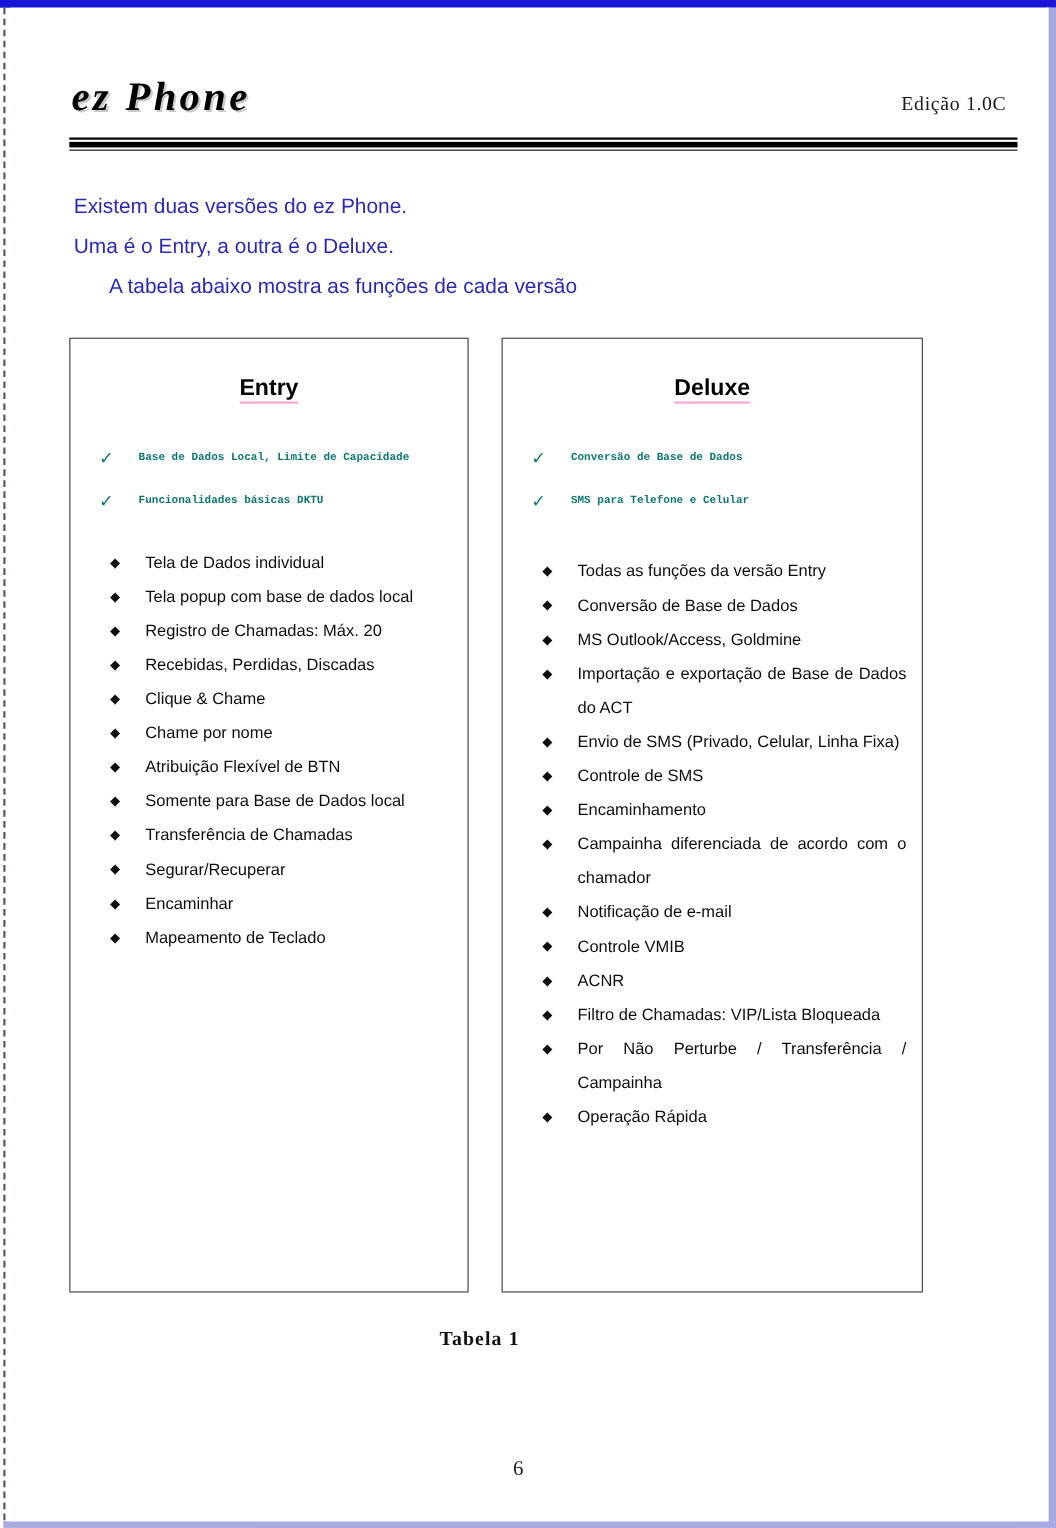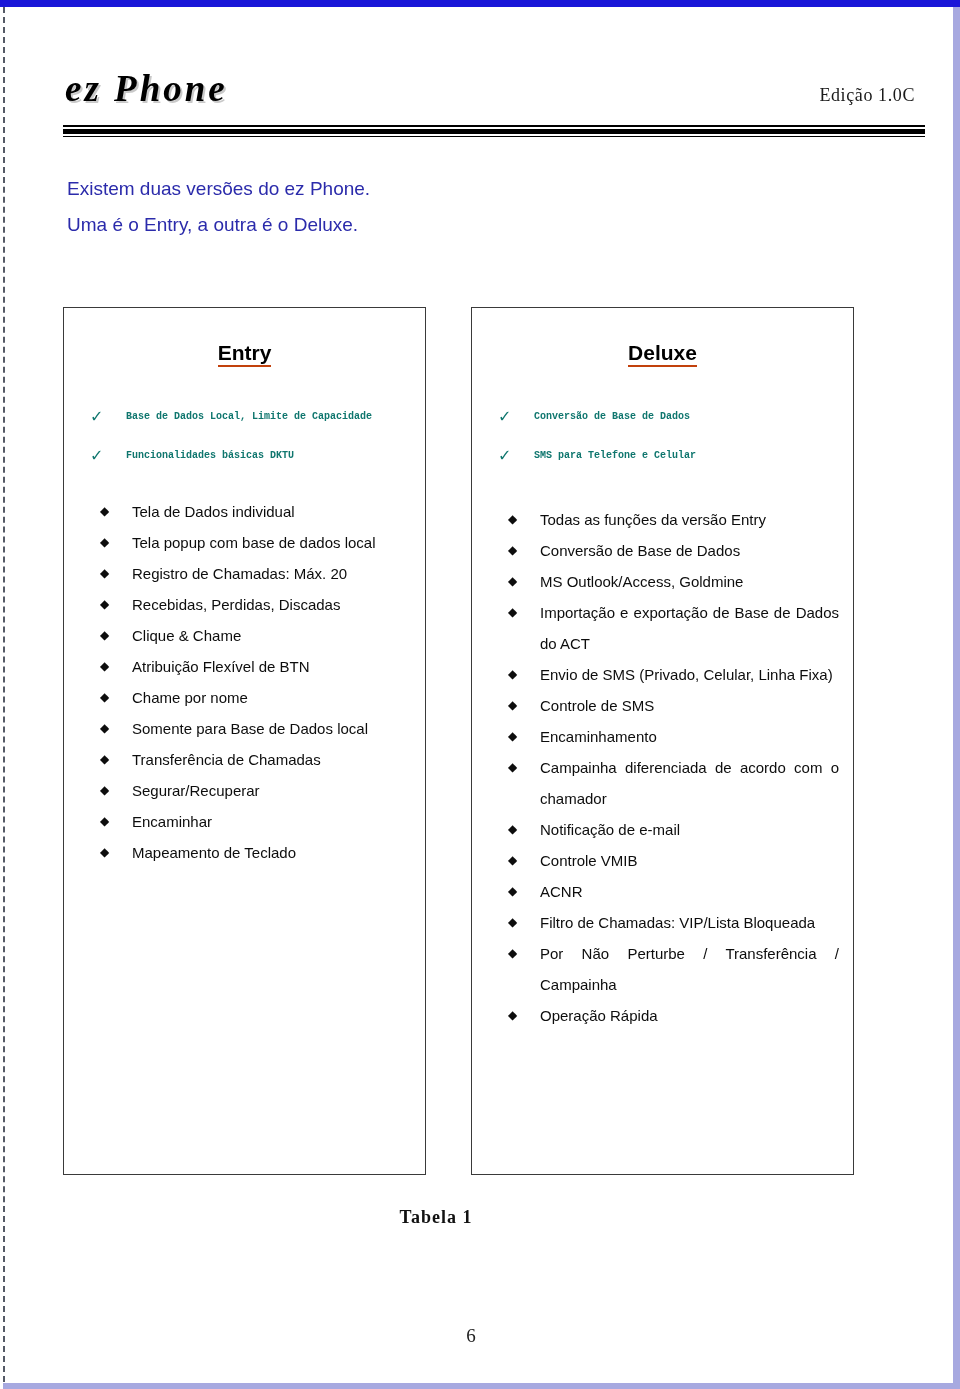--- a/index.html
+++ b/index.html
@@ -133,33 +133,33 @@
   .col-box {
     position: absolute;
     top: 0;
     height: 868px;
     border: 1px solid #3a3a3a;
     box-sizing: border-box;
     background: #ffffff;
     overflow: hidden;
   }
   .col-entry  { left: 54px;  width: 363px; }
-  .col-deluxe { left: 462px; width: 383px; }
+  .col-deluxe { left: 447px; width: 383px; }
 
   .col-head {
     text-align: center;
     font-family: "Liberation Sans", sans-serif;
     font-weight: bold;
     font-size: 21px;
     color: #000;
     margin-top: 33px;
     margin-bottom: 0;
   }
   .col-head span {
-    border-bottom: 2px solid #c2410c;
+    border-bottom: 2px solid #f9a8d4;
     padding-bottom: 1px;
   }
 
   
   ul.check-list {
     list-style: none;
     margin: 36px 0 0 0;
     padding: 0 16px 0 18px;
   }
   ul.check-list > li {
@@ -262,40 +262,41 @@
 
     <div class="header-rule">
       <div class="r1"></div>
       <div class="r2"></div>
       <div class="r3"></div>
     </div>
 
     <div class="intro">
       <div class="line">Existem duas versões do ez Phone.</div>
       <div class="line">Uma é o Entry, a outra é o Deluxe.</div>
+      <div class="line indent">A tabela abaixo mostra as funções de cada versão</div>
     </div>
 
     <div class="compare">
 
       <div class="col-box col-entry">
         <div class="col-head">
           <span>Entry</span>
         </div>
         <ul class="check-list">
           <li>Base de Dados Local, Limite de Capacidade</li>
           <li>Funcionalidades básicas DKTU</li>
         </ul>
         <ul class="diamond-list entry-gap">
           <li>Tela de Dados individual</li>
           <li>Tela popup com base de dados local</li>
           <li>Registro de Chamadas: Máx. 20</li>
           <li>Recebidas, Perdidas, Discadas</li>
           <li>Clique &amp; Chame</li>
+          <li>Chame por nome</li>
           <li>Atribuição Flexível de BTN</li>
-          <li>Chame por nome</li>
           <li>Somente para Base de Dados local</li>
           <li>Transferência de Chamadas</li>
           <li>Segurar/Recuperar</li>
           <li>Encaminhar</li>
           <li>Mapeamento de Teclado</li>
         </ul>
       </div>
 
       <div class="col-box col-deluxe">
         <div class="col-head">

